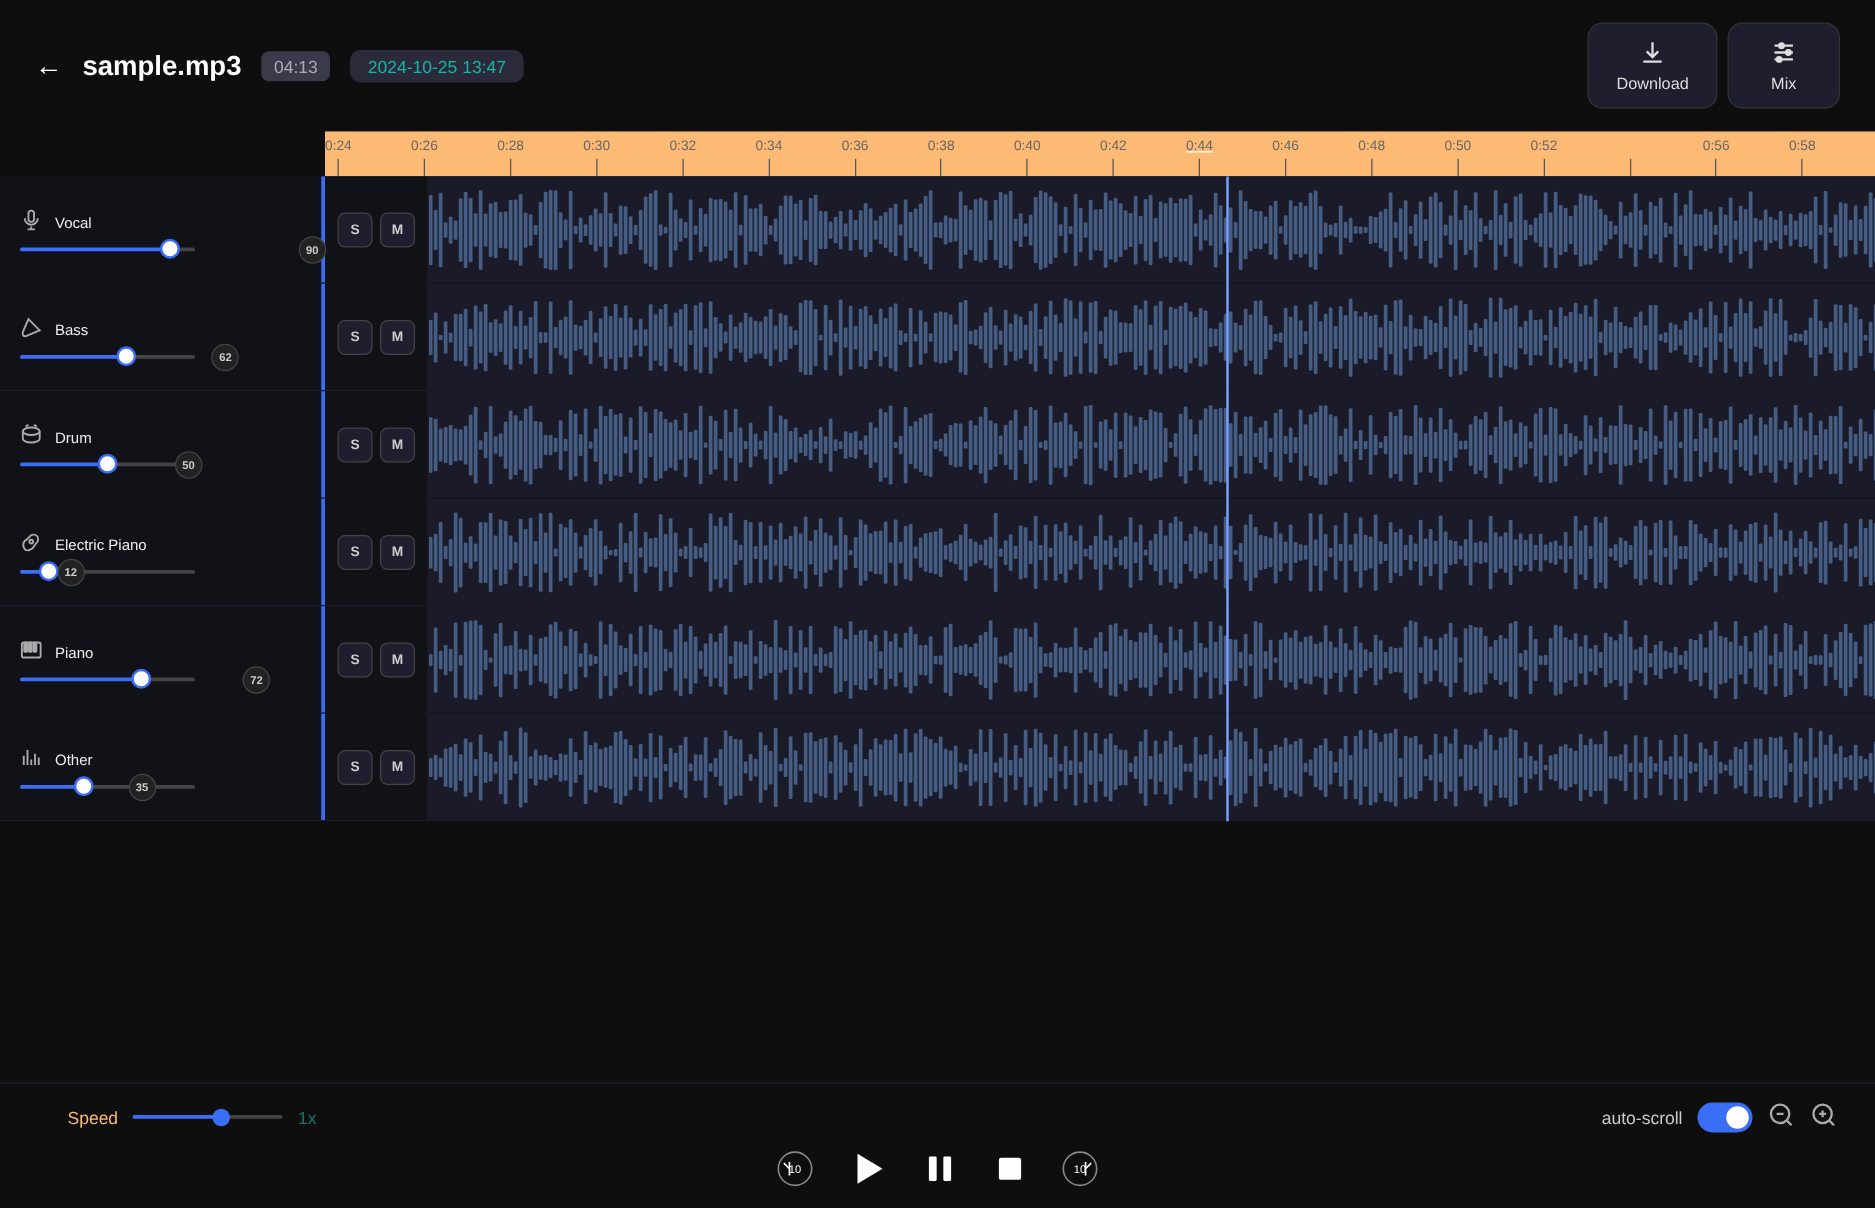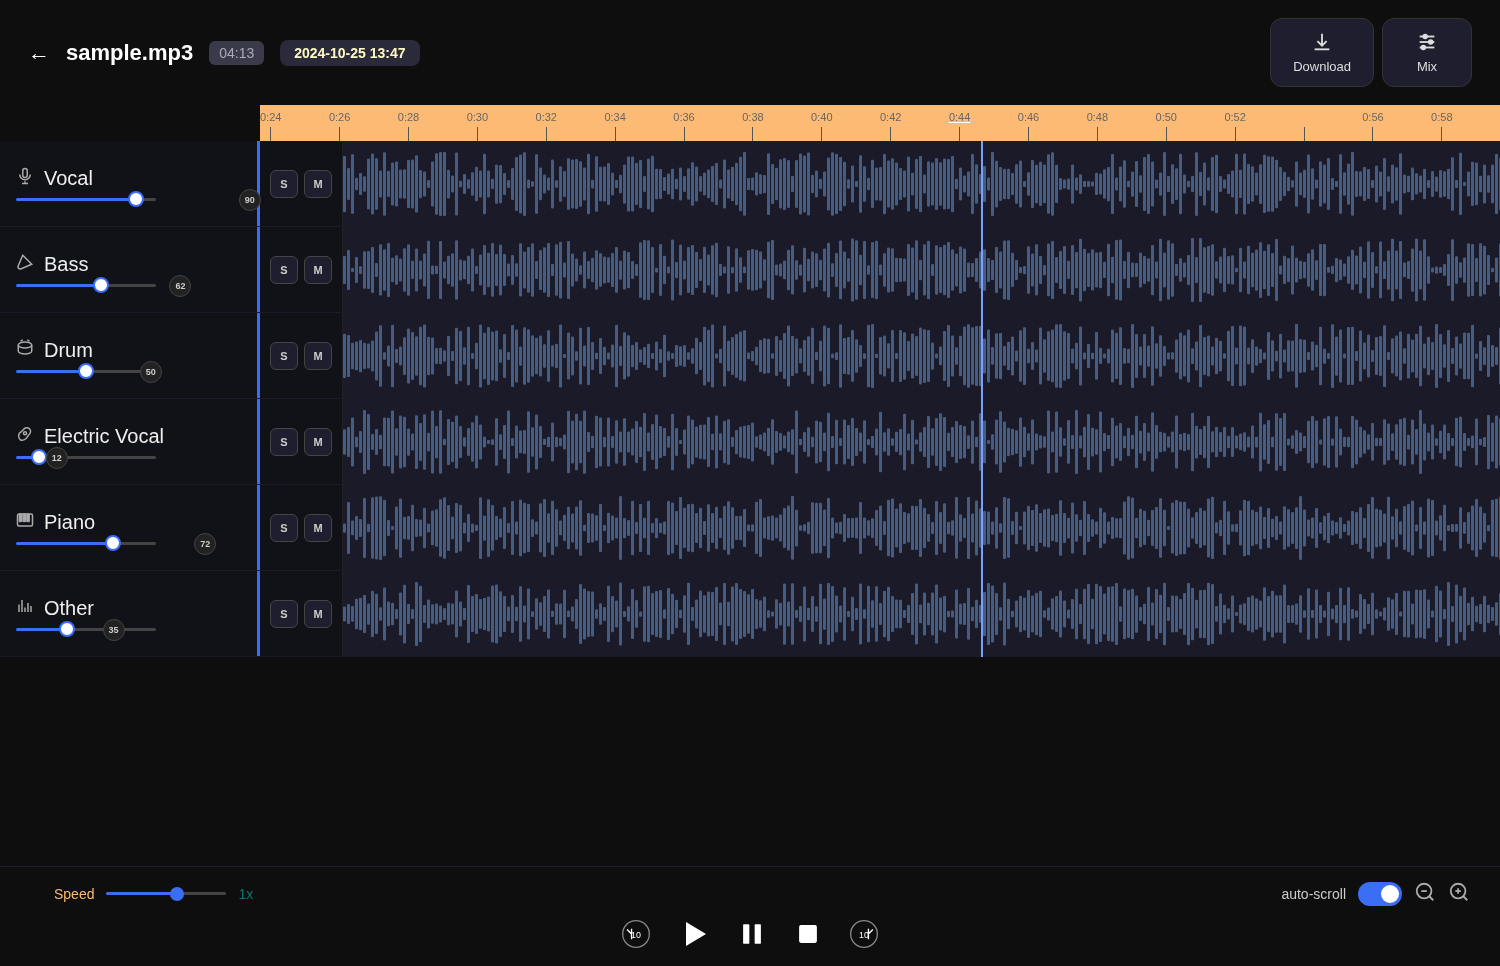--- a/index.html
+++ b/index.html
@@ -43,25 +43,24 @@
     .duration-badge {
       background: #3a3a4a;
       color: #aab;
       border-radius: 6px;
       padding: 4px 10px;
       font-size: 14px;
       font-weight: 500;
     }
     .date-badge {
       background: #2a2a3a;
-      color: #fef9c3;
+      color: #14b8a6;
       border-radius: 8px;
       padding: 5px 14px;
       font-size: 14px;
-      font-weight: bold;
     }
     .header-actions {
       display: flex;
       gap: 8px;
     }
     .action-btn {
       background: #1e1e2e;
       border: 1px solid #333;
       border-radius: 12px;
       color: #ddd;
@@ -153,21 +152,21 @@
       display: flex;
       align-items: center;
       gap: 10px;
       margin-bottom: 8px;
     }
     .track-icon {
       font-size: 16px;
       color: #aaa;
     }
     .track-name {
-      font-size: 20px;
+      font-size: 12px;
       font-weight: 500;
       color: #eee;
     }
     .track-volume-row {
       display: flex;
       align-items: center;
       gap: 6px;
     }
     .volume-slider-container {
       position: relative;
@@ -1479,21 +1478,21 @@
           </svg>
     </div>
   </div>
       <div class="track-row">
     <div class="track-label">
       <div class="track-label-top">
         <span class="track-icon"><svg width="18" height="18" viewBox="0 0 24 24" fill="none" stroke="#aaa" stroke-width="2">
                 <path d="M6 20 C2 16 3 11 7 9 L10 6 C12 3 16 3 18 5 C20 7 20 11 17 13 L15 16 C13 20 8 21 6 20Z"></path>
                 <circle cx="12" cy="11" r="2"></circle>
               </svg></span>
-        <span class="track-name">Electric Vocal</span>
+        <span class="track-name">Electric Piano</span>
       </div>
       <div class="track-volume-row">
         <div class="volume-slider-container">
           <input type="range" class="volume-slider" min="0" max="100" value="12" style="--pct: 12%; background: linear-gradient(to right, rgb(58, 110, 245) 12%, rgb(68, 68, 68) 12%);">
           <div class="vol-badge" style="left: calc(12% * 1.1)">12</div>
         </div>
       </div>
     </div>
 
     <div style="display:flex;align-items:center;gap:6px;padding:0 10px;background:#111118;border-right:1px solid #222;min-width:70px;">

